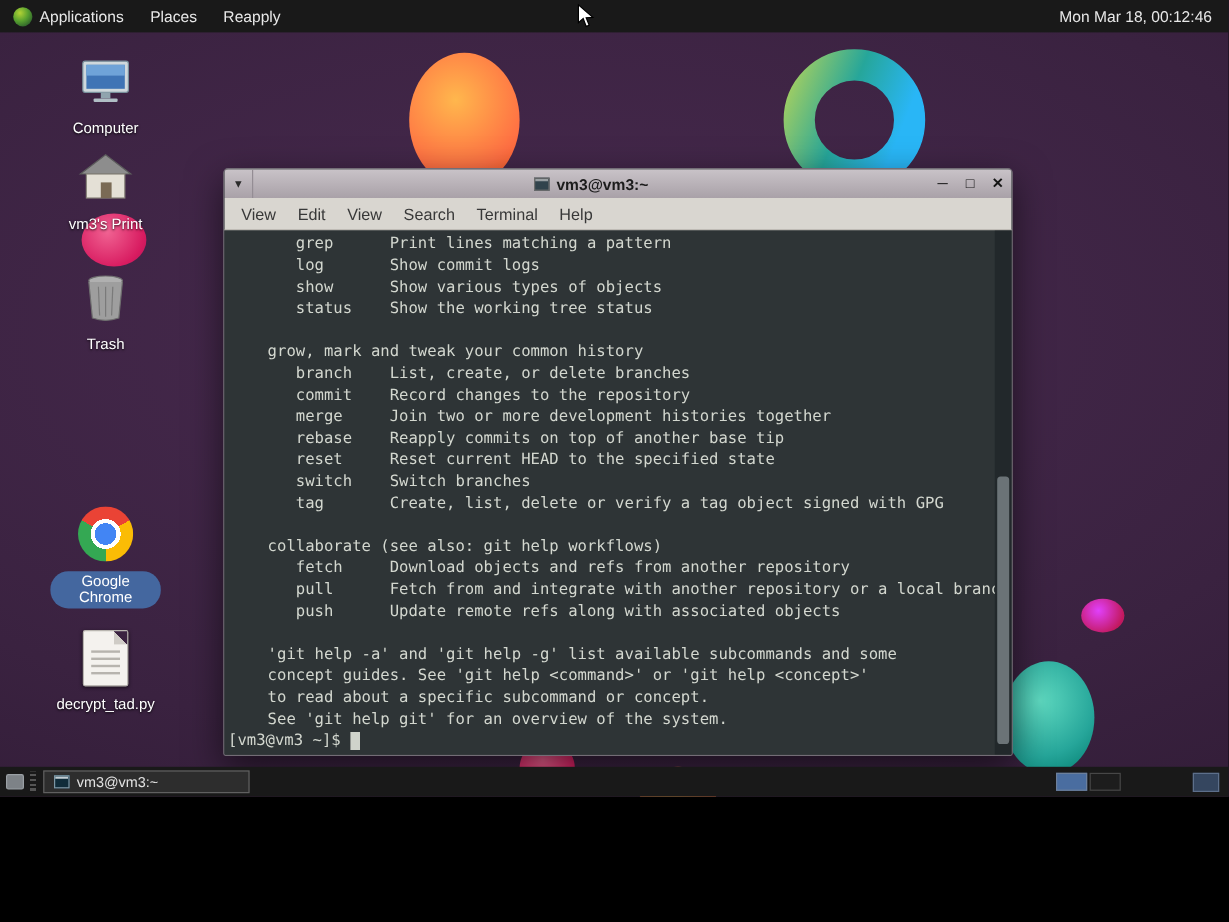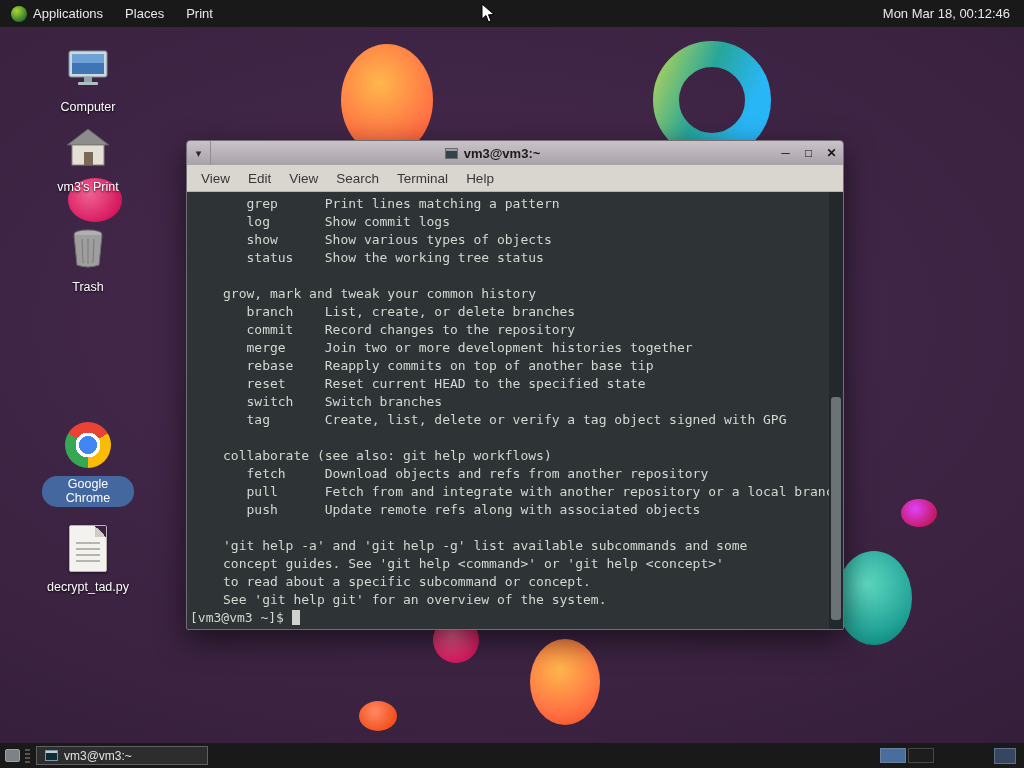--- a/index.html
+++ b/index.html
@@ -1,18 +1,18 @@
 <!DOCTYPE html>
 <html><head>
 <meta charset="utf-8">
 <style>
   * { margin:0; padding:0; box-sizing:border-box; }
   html,body { width:1024px; height:768px; overflow:hidden; background:#000; }
   #screen {
-    position:relative; width:1024px; height:768px; overflow:hidden;
+    position:relative; width:1024px; height:664px; overflow:hidden;
     font-family:"Liberation Sans", sans-serif;
     background: radial-gradient(120% 95% at 45% 42%, #482a4f 0%, #3a2240 55%, #2b1830 100%);
     text-decoration: underline;
   }
 
   
   .panel { position:absolute; left:0; right:0; background:#191919; color:#e8e8e8; display:flex; align-items:center; z-index:30; }
   .panel-top { top:0; height:27px; font-size:13px; }
   .panel-bottom { bottom:0; height:25px; }
   .menu-item { display:flex; align-items:center; gap:6px; padding:0 11px; height:100%; cursor:default; }
@@ -111,21 +111,21 @@
 
   <div class="panel panel-top">
     <div class="menu-item">
       <span class="logo"></span>
       <span>Applications</span>
     </div>
     <div class="menu-item">
       <span>Places</span>
     </div>
     <div class="menu-item">
-      <span>Print</span>
+      <span>Reapply</span>
     </div>
     <div class="clock">Mon Mar 18, 00:12:46</div>
   </div>
 
   <div class="dicon" style="left:42px; top:44px;">
     <div class="glyph">
       <svg width="46" height="46" viewBox="0 0 46 46">
         <rect x="4" y="6" width="38" height="26" rx="2" fill="#cfd8dc" stroke="#78909c"></rect>
         <rect x="7" y="9" width="32" height="20" fill="#3f74b5"></rect>
         <rect x="7" y="9" width="32" height="9" fill="#6fa3d8"></rect>

